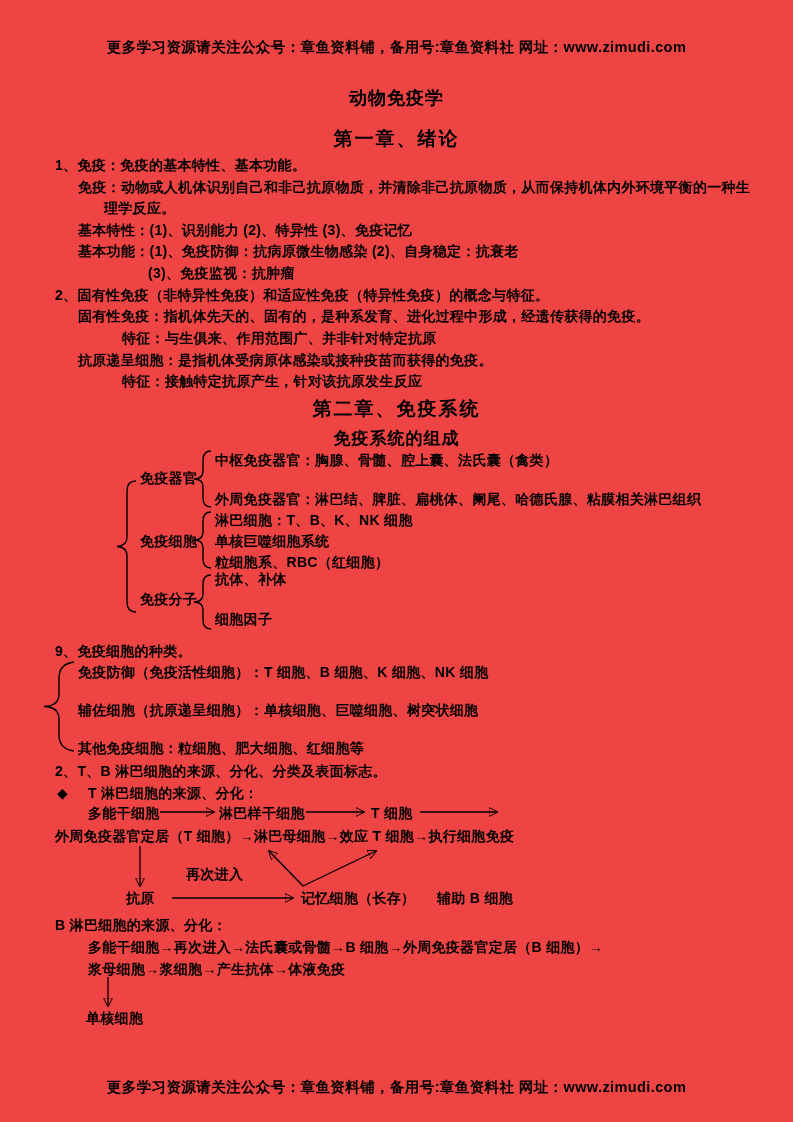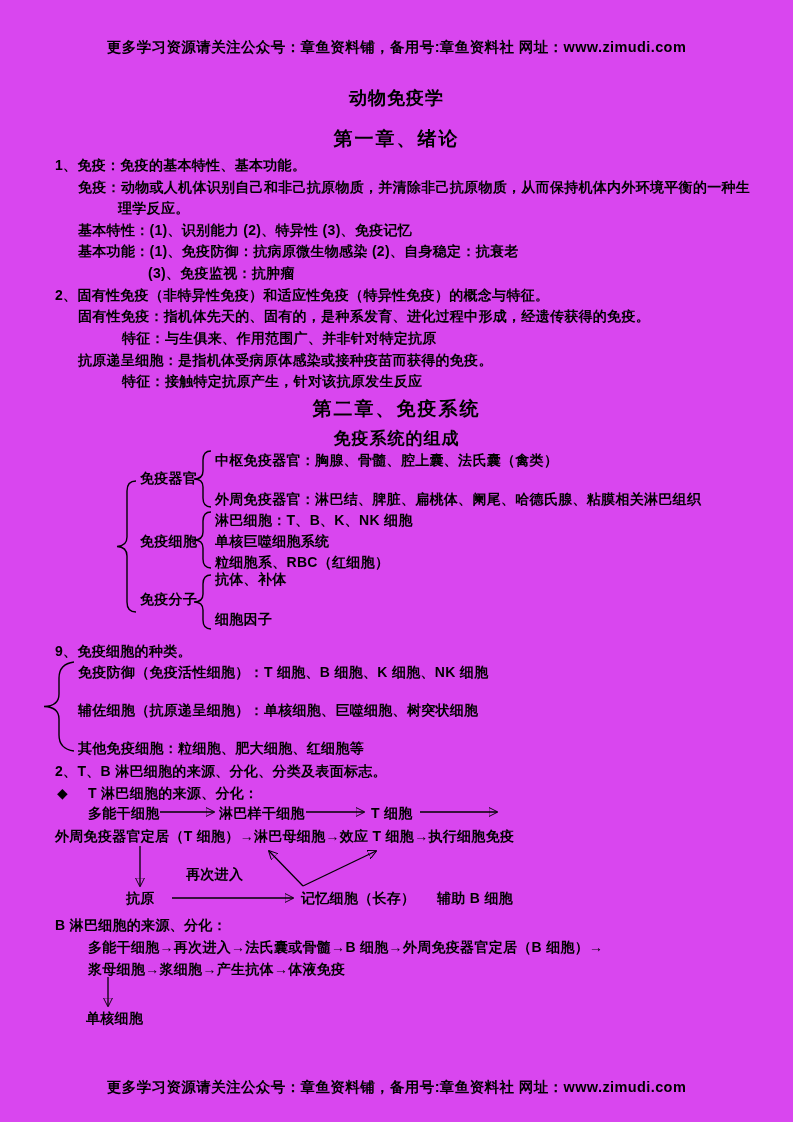--- a/index.html
+++ b/index.html
@@ -1,19 +1,19 @@
 <!DOCTYPE html>
 <html><head>
 <meta charset="utf-8">
 <style>
   html,body{margin:0;padding:0;background:#fff;}
   #page{
     position:relative;
     width:793px;height:1122px;
-    background:#d946ef;
+    background:#ef4444;
     font-family:"Liberation Sans","DejaVu Sans",sans-serif;
     font-weight:bold;
     color:#000;
     overflow:hidden;
   }
   .t{
     position:absolute;
     font-size:14px;
     line-height:1.25;
     white-space:nowrap;
@@ -34,21 +34,21 @@
 <body>
 
 <div id="page">
 
   <div class="t center hdr" style="top:38px">更多学习资源请关注公众号：章鱼资料铺，备用号:章鱼资料社    网址：www.zimudi.com</div>
   <div class="t center doc-title" style="top:87px">动物免疫学</div>
   <div class="t center chapter" style="top:127px">第一章、绪论</div>
 
   <div class="t" style="left:55px;top:157px">1、免疫：免疫的基本特性、基本功能。</div>
   <div class="t" style="left:78px;top:179px">免疫：动物或人机体识别自己和非己抗原物质，并清除非己抗原物质，从而保持机体内外环境平衡的一种生</div>
-  <div class="t" style="left:118px;top:200px">理学反应。</div>
+  <div class="t" style="left:104px;top:200px">理学反应。</div>
   <div class="t" style="left:78px;top:222px">基本特性：(1)、识别能力  (2)、特异性  (3)、免疫记忆</div>
   <div class="t" style="left:78px;top:243px">基本功能：(1)、免疫防御：抗病原微生物感染 (2)、自身稳定：抗衰老</div>
   <div class="t" style="left:148px;top:265px">(3)、免疫监视：抗肿瘤</div>
   <div class="t" style="left:55px;top:287px">2、固有性免疫（非特异性免疫）和适应性免疫（特异性免疫）的概念与特征。</div>
   <div class="t" style="left:78px;top:308px">固有性免疫：指机体先天的、固有的，是种系发育、进化过程中形成，经遗传获得的免疫。</div>
   <div class="t" style="left:122px;top:330px">特征：与生俱来、作用范围广、并非针对特定抗原</div>
   <div class="t" style="left:78px;top:352px">抗原递呈细胞：是指机体受病原体感染或接种疫苗而获得的免疫。</div>
   <div class="t" style="left:122px;top:373px">特征：接触特定抗原产生，针对该抗原发生反应</div>
 
   <div class="t center chapter" style="top:397px">第二章、免疫系统</div>

